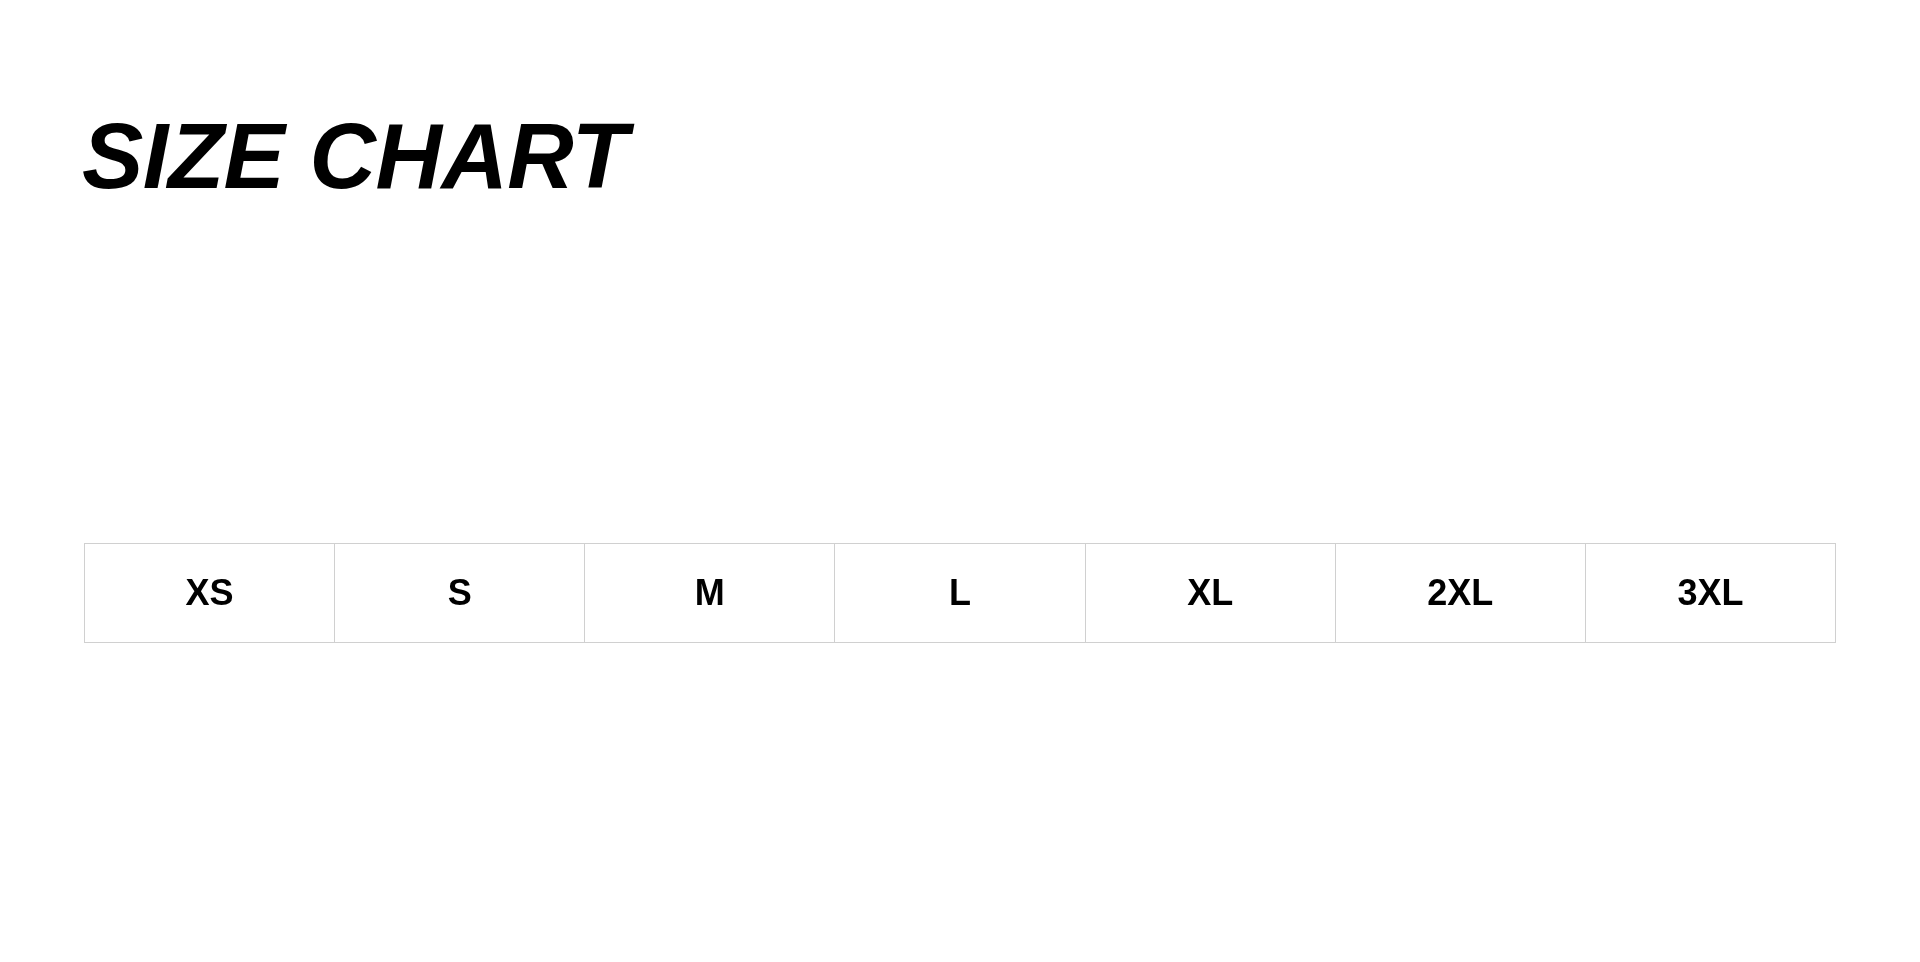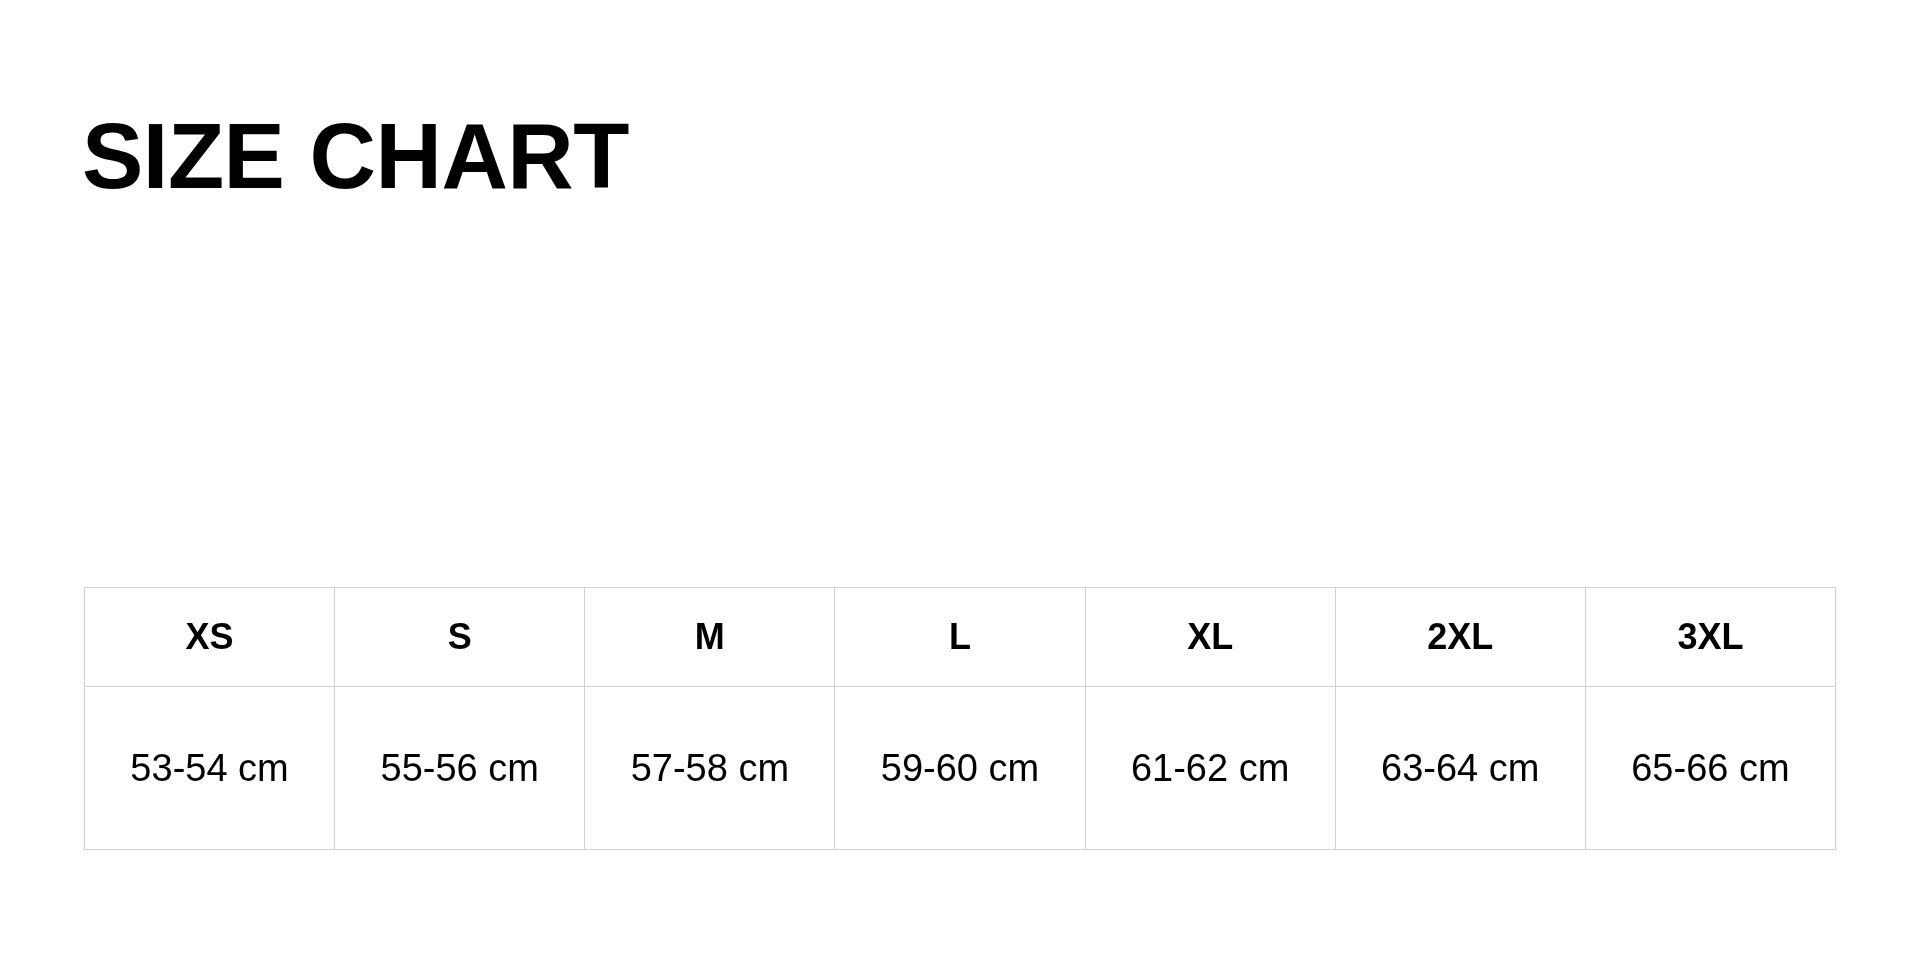--- a/index.html
+++ b/index.html
@@ -24,40 +24,40 @@
   .title {
     position: absolute;
     left: 82px;
     top: 110px;
     font-size: 92px;
     font-weight: bold;
     letter-spacing: -0.5px;
     line-height: 1;
     color: #000000;
     white-space: nowrap;
+    font-style: italic;
   }
   .subtitle {
     position: absolute;
     left: 82px;
     top: 385px;
     font-size: 50px;
     font-weight: bold;
     letter-spacing: 0px;
     line-height: 1;
     color: #000000;
     white-space: nowrap;
   }
   .size-table {
     position: absolute;
     left: 84px;
     top: 543px;
     width: 1752px;
     border-collapse: collapse;
     table-layout: fixed;
-    margin-top: 44px;
   }
   .size-table td {
     border: 1px solid #d0d0d0;
     text-align: center;
     vertical-align: middle;
     padding: 0;
   }
   .size-table tr.header-row td {
     height: 98px;
     font-size: 36px;
@@ -102,39 +102,16 @@
         <td>
             <span class="cell-inner">XL</span>
           </td>
         <td>
             <span class="cell-inner">2XL</span>
           </td>
         <td>
             <span class="cell-inner">3XL</span>
           </td>
       </tr>
-      <tr class="value-row">
-        <td>
-            <span class="cell-inner">53-54 cm</span>
-          </td>
-        <td>
-            <span class="cell-inner">55-56 cm</span>
-          </td>
-        <td>
-            <span class="cell-inner">57-58 cm</span>
-          </td>
-        <td>
-            <span class="cell-inner">59-60 cm</span>
-          </td>
-        <td>
-            <span class="cell-inner">61-62 cm</span>
-          </td>
-        <td>
-            <span class="cell-inner">63-64 cm</span>
-          </td>
-        <td>
-            <span class="cell-inner">65-66 cm</span>
-          </td>
-      </tr>
     </tbody>
   </table>
 
 </div>
 
 </body></html>

